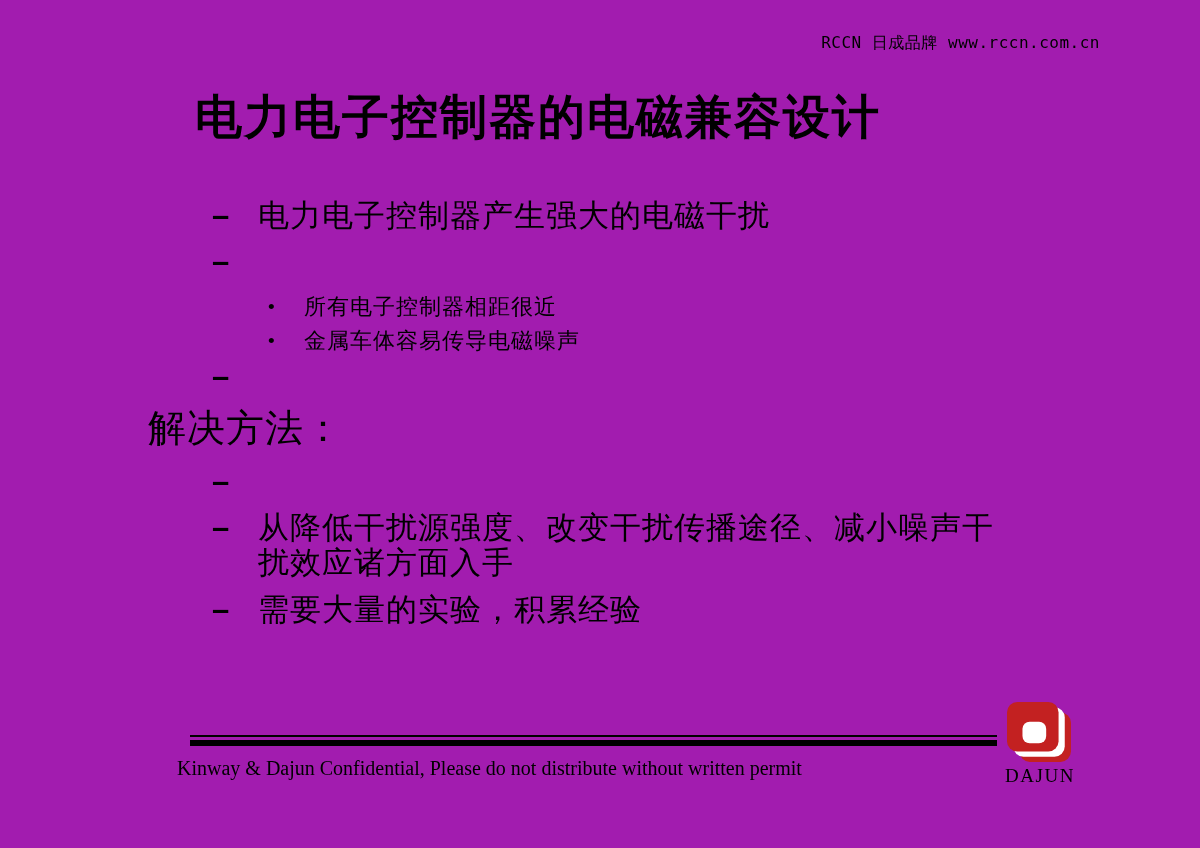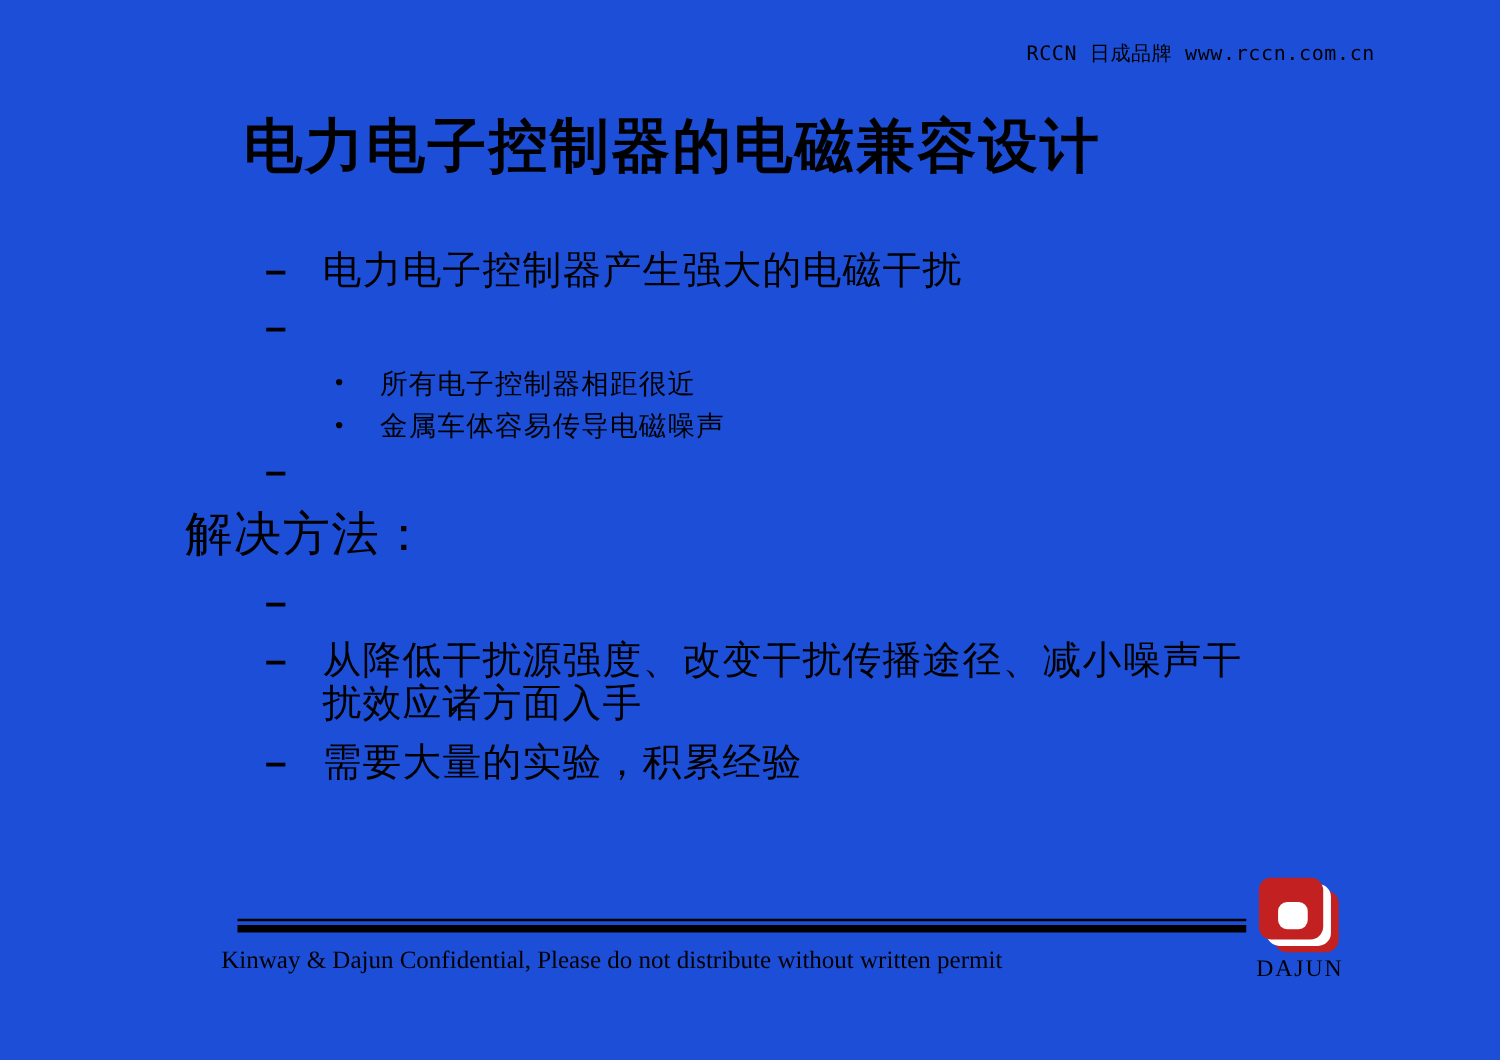--- a/index.html
+++ b/index.html
@@ -4,21 +4,21 @@
 <style>
   * { margin: 0; padding: 0; box-sizing: border-box; }
   html, body { width: 1200px; height: 848px; }
   body {
     background: #ffffff;
     color: #000000;
     font-family: "Liberation Sans", sans-serif;
     position: relative;
     overflow: hidden;
   }
-  .slide { position: absolute; inset: 0; background: #1d4ed8; }
+  .slide { position: absolute; inset: 0; background: #a21caf; }
 
   
   .brand {
     position: absolute;
     top: 33px;
     right: 100px;
     font-family: "DejaVu Sans Mono", monospace;
     font-size: 16px;
     letter-spacing: 0.5px;
     white-space: nowrap;
@@ -92,20 +92,21 @@
     font-size: 20px;
     white-space: nowrap;
   }
 
   
   .logo {
     position: absolute;
     left: 1005px;
     top: 702px;
     width: 70px;
+    text-align: center;
   }
   .logo svg { display: block; margin: 0 auto; }
   .logo-text {
     font-family: "Liberation Serif", serif;
     font-size: 19px;
     letter-spacing: 1.5px;
     margin-top: 1px;
     white-space: nowrap;
   }
 </style>

